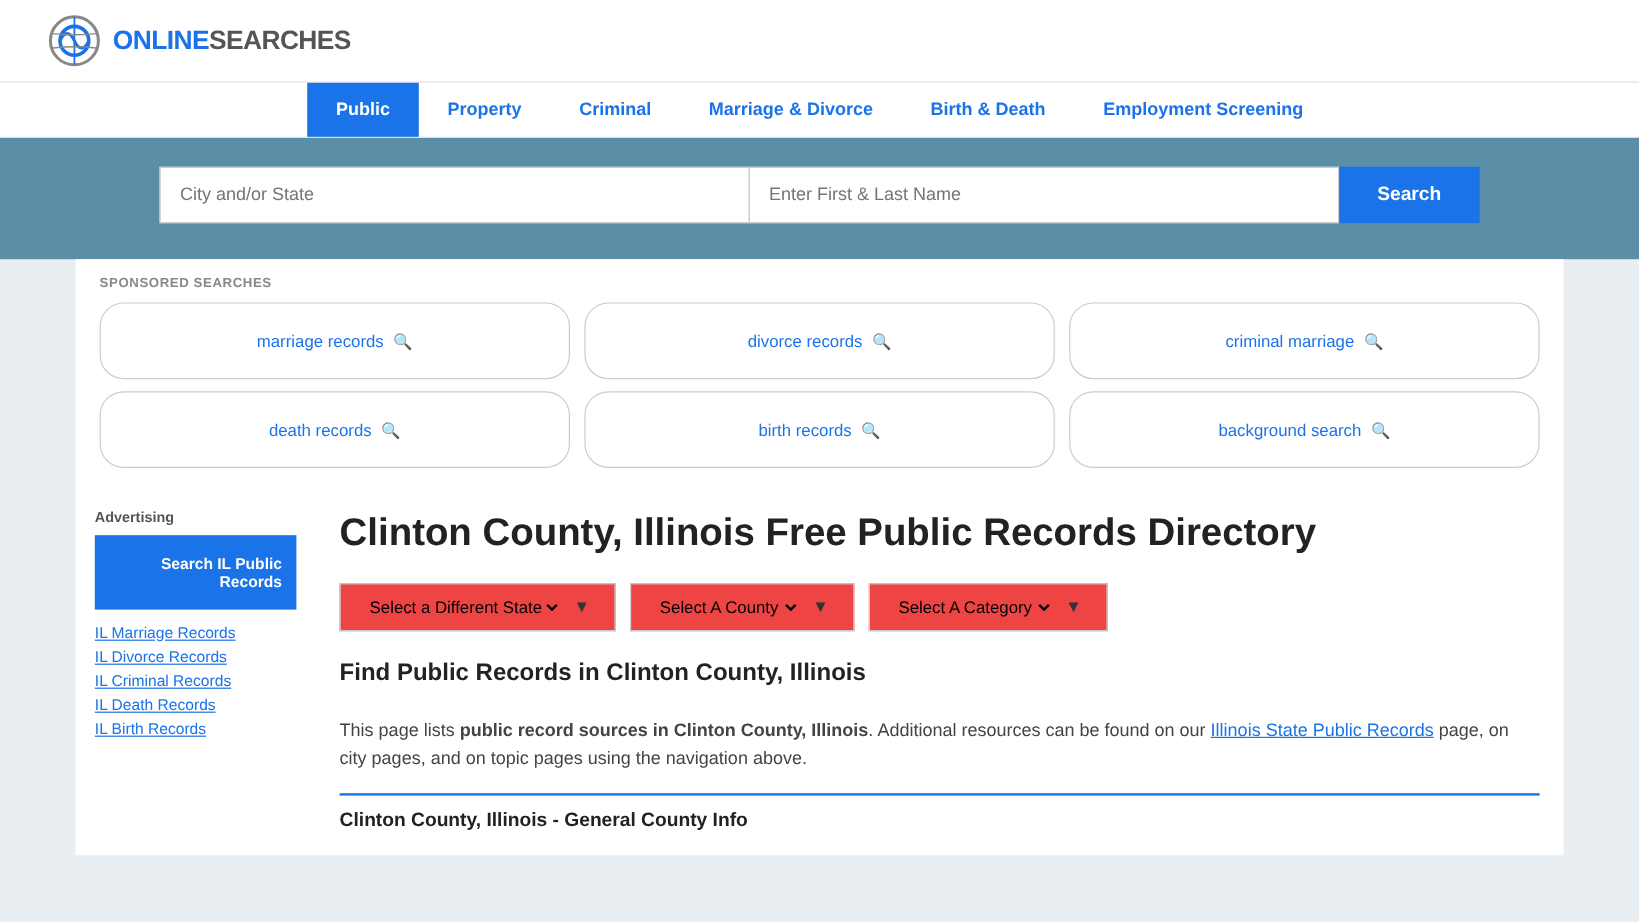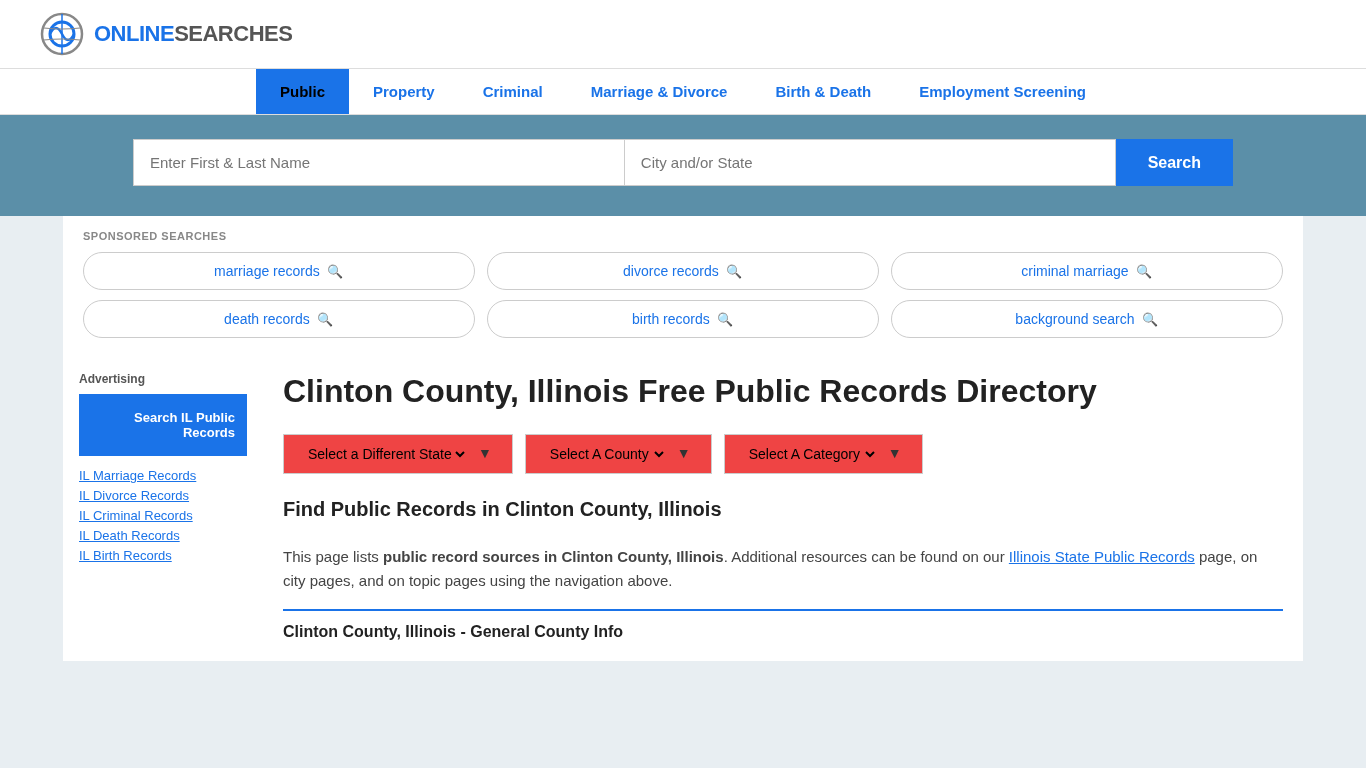--- a/index.html
+++ b/index.html
@@ -54,21 +54,21 @@
       padding: 14px 24px;
       font-size: 15px;
       font-weight: 600;
       color: #1a73e8;
       cursor: pointer;
       text-decoration: none;
       display: block;
     }
     .nav-item.active {
       background: #1a73e8;
-      color: #000000;
+      color: #ffffff;
     }
     
     .hero {
       background: #5b8fa8;
       padding: 24px 40px 30px;
     }
     .hero-title {
       text-align: center;
       color: #fff;
       font-size: 22px;
@@ -150,21 +150,21 @@
     }
     .search-tags-row {
       display: flex;
       gap: 12px;
       margin-bottom: 10px;
       flex-wrap: wrap;
     }
     .search-tag {
       border: 1px solid #ccc;
       border-radius: 20px;
-      padding: 10px 20px;
+      padding: 23px 20px;
       color: #1a73e8;
       font-size: 14px;
       cursor: pointer;
       display: flex;
       align-items: center;
       gap: 8px;
       background: #fff;
       flex: 1;
       justify-content: center;
     }
@@ -282,22 +282,22 @@
   <a class="nav-item">Property</a>
   <a class="nav-item">Criminal</a>
   <a class="nav-item">Marriage &amp; Divorce</a>
   <a class="nav-item">Birth &amp; Death</a>
   <a class="nav-item">Employment Screening</a>
 </nav>
 
 <div class="hero-wrapper">
   <div class="hero">
     <div class="search-bar">
+      <input class="search-input" type="text" placeholder="City and/or State" style="">
       <input class="search-input" type="text" placeholder="Enter First &amp; Last Name" style="">
-      <input class="search-input" type="text" placeholder="City and/or State" style="">
       <button class="search-btn">Search</button>
     </div>
   </div>
 </div>
 
 <div class="sponsored-bar">
   <div class="sponsored-label">SPONSORED SEARCHES</div>
   <div class="search-tags-row">
     <div class="search-tag">
       <span>marriage records</span>

